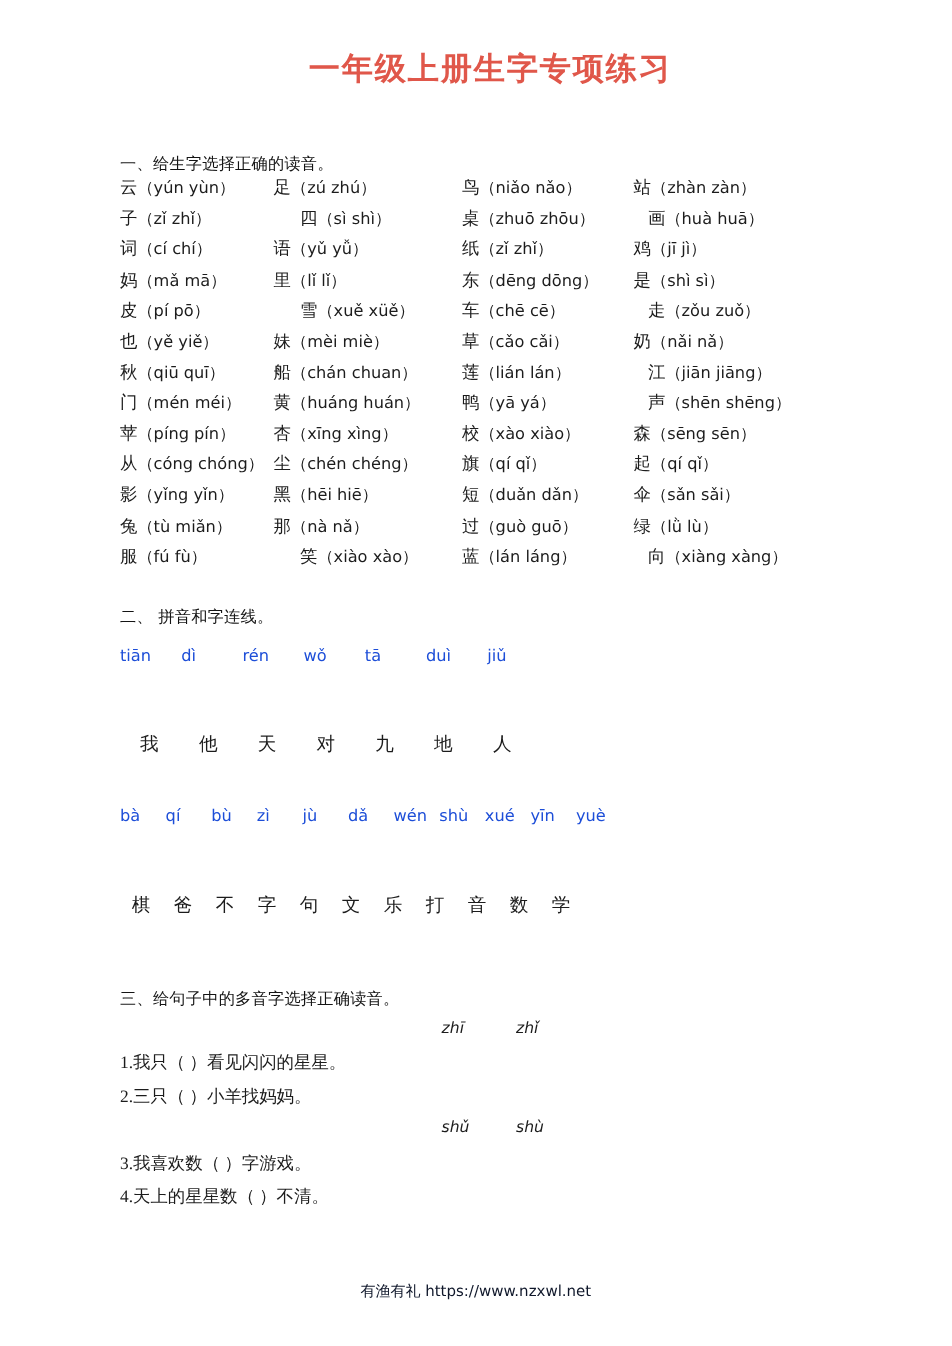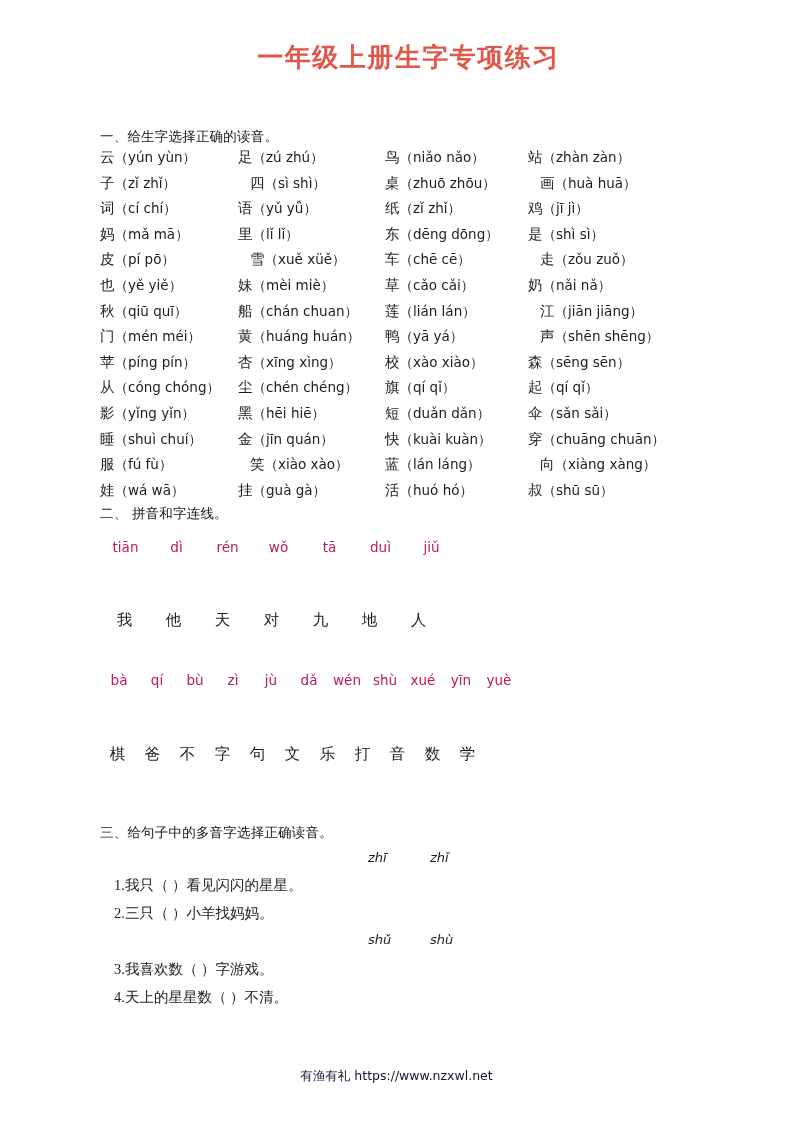--- a/index.html
+++ b/index.html
@@ -73,42 +73,42 @@
     line-height: 25.6px;
   }
   .choice-cell .han {
     font-family: "Liberation Serif", "DejaVu Serif", serif;
   }
   .choice-cell .py {
     font-family: "DejaVu Sans", "Liberation Sans", sans-serif;
     font-size: 13.5px;
   }
   .choice-cell.c0 { left: 100px; }
-  .choice-cell.c1 { left: 238px; }
+  .choice-cell.c1 { left: 228px; }
   .choice-cell.c2 { left: 385px; }
   .choice-cell.c3 { left: 528px; }
 
   
   .choice-row .c1.indent  { left: 250px; }
   .choice-row .c3.indent  { left: 540px; }
 
   
   #section-two { position: absolute; left: 0; top: 516px; width: 793px; }
 
   .token-line {
     position: absolute;
     left: 100px;
     white-space: nowrap;
   }
   .token-line.pinyin span {
     display: inline-block;
     font-family: "DejaVu Sans", "Liberation Sans", sans-serif;
     font-size: 13.5px;
-    color: #be185d;
-    text-align: center;
+    color: #1d4ed8;
+    text-align: left;
   }
   .token-line.hanzi span {
     display: inline-block;
     font-family: "Liberation Serif", "DejaVu Serif", serif;
     font-size: 15.5px;
     color: #1c1c1c;
     text-align: center;
   }
   .row-a span { width: 51px; }
   .row-b span { width: 49px; }
@@ -128,21 +128,20 @@
   }
   .option-pair .opt { display: inline-block; width: 62px; text-align: left; }
 
   .sentence {
     position: absolute;
     left: 100px;
     font-family: "Liberation Serif", "DejaVu Serif", serif;
     font-size: 14.5px;
     color: #1c1c1c;
     white-space: nowrap;
-    margin-left: 14px;
   }
 
   
   .footer-watermark {
     position: absolute;
     top: 1068px;
     left: 0;
     width: 793px;
     text-align: center;
     font-family: "DejaVu Sans", "Liberation Sans", sans-serif;
@@ -221,36 +220,30 @@
         <div class="choice-cell c2"><span class="han">旗</span><span class="py">（qí  qǐ）</span></div>
         <div class="choice-cell c3"><span class="han">起</span><span class="py">（qí  qǐ）</span></div>
       </div>
       <div class="choice-row">
         <div class="choice-cell c0"><span class="han">影</span><span class="py">（yǐng  yǐn）</span></div>
         <div class="choice-cell c1"><span class="han">黑</span><span class="py">（hēi  hiē）</span></div>
         <div class="choice-cell c2"><span class="han">短</span><span class="py">（duǎn  dǎn）</span></div>
         <div class="choice-cell c3"><span class="han">伞</span><span class="py">（sǎn  sǎi）</span></div>
       </div>
       <div class="choice-row">
-        <div class="choice-cell c0"><span class="han">睡</span><span class="py">（shuì  chuí）</span></div>
-        <div class="choice-cell c1"><span class="han">金</span><span class="py">（jīn  quán）</span></div>
-        <div class="choice-cell c2"><span class="han">快</span><span class="py">（kuài  kuàn）</span></div>
-        <div class="choice-cell c3"><span class="han">穿</span><span class="py">（chuāng  chuān）</span></div>
+        <div class="choice-cell c0"><span class="han">兔</span><span class="py">（tù  miǎn）</span></div>
+        <div class="choice-cell c1"><span class="han">那</span><span class="py">（nà  nǎ）</span></div>
+        <div class="choice-cell c2"><span class="han">过</span><span class="py">（guò  guō）</span></div>
+        <div class="choice-cell c3"><span class="han">绿</span><span class="py">（lǜ  lù）</span></div>
       </div>
       <div class="choice-row">
         <div class="choice-cell c0"><span class="han">服</span><span class="py">（fú  fù）</span></div>
         <div class="choice-cell c1 indent"><span class="han">笑</span><span class="py">（xiào  xào）</span></div>
         <div class="choice-cell c2"><span class="han">蓝</span><span class="py">（lán  láng）</span></div>
         <div class="choice-cell c3 indent"><span class="han">向</span><span class="py">（xiàng  xàng）</span></div>
-      </div>
-      <div class="choice-row">
-        <div class="choice-cell c0"><span class="han">娃</span><span class="py">（wá  wā）</span></div>
-        <div class="choice-cell c1"><span class="han">挂</span><span class="py">（guà  gà）</span></div>
-        <div class="choice-cell c2"><span class="han">活</span><span class="py">（huó  hó）</span></div>
-        <div class="choice-cell c3"><span class="han">叔</span><span class="py">（shū  sū）</span></div>
       </div>
     </div>
 
   <div class="sec-heading" style="top:505px;">二、 拼音和字连线。</div>
 
   <div id="section-two">
     <div class="token-line pinyin row-a" style="top:22px;"><span>tiān</span><span>dì</span><span>rén</span><span>wǒ</span><span>tā</span><span>duì</span><span>jiǔ</span></div>
     <div class="token-line hanzi row-b" style="top:94px;"><span>我</span><span>他</span><span>天</span><span>对</span><span>九</span><span>地</span><span>人</span></div>
     <div class="token-line pinyin row-c" style="top:155px;"><span>bà</span><span>qí</span><span>bù</span><span>zì</span><span>jù</span><span>dǎ</span><span>wén</span><span>shù</span><span>xué</span><span>yīn</span><span>yuè</span></div>
     <div class="token-line hanzi row-d" style="top:228px;"><span>棋</span><span>爸</span><span>不</span><span>字</span><span>句</span><span>文</span><span>乐</span><span>打</span><span>音</span><span>数</span><span>学</span></div>

